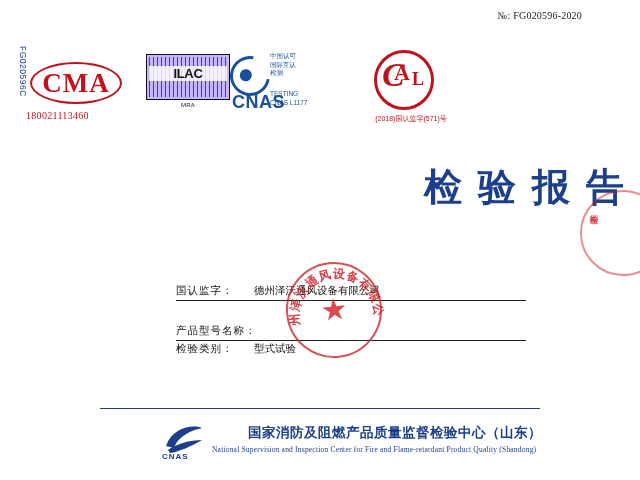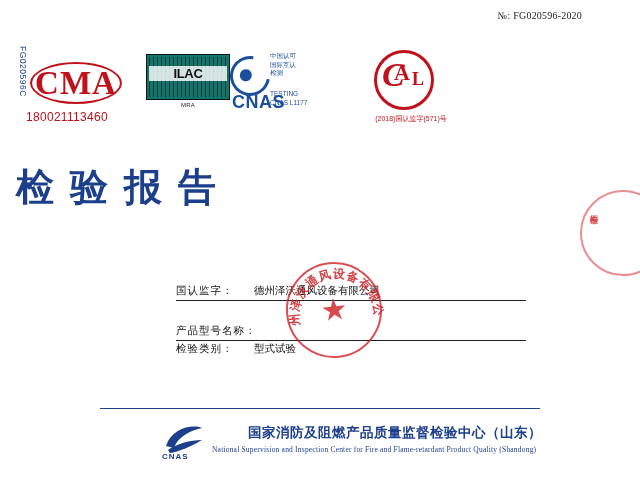--- a/index.html
+++ b/index.html
@@ -62,34 +62,34 @@
     position: absolute;
     left: 14px;
     top: 16px;
     width: 92px;
     height: 42px;
     border: 2.5px solid #c0121b;
     border-radius: 50%;
     color: #c0121b;
     font-family: "Liberation Serif", serif;
     font-weight: bold;
-    font-size: 33px;
+    font-size: 27px;
     letter-spacing: 1px;
     display: flex;
     align-items: center;
     justify-content: center;
     box-sizing: border-box;
   }
   .cma-num {
     position: absolute;
     left: 10px;
     top: 64px;
-    font-size: 12px;
+    font-size: 10px;
     color: #c0121b;
-    font-family: Liberation Sans, sans-serif;
+    font-family: Liberation Serif, serif;
     letter-spacing: 0.3px;
     white-space: nowrap;
   }
 
   
   .ilac-wrap {
     position: absolute;
     left: 130px;
     top: 14px;
     width: 84px;
@@ -99,21 +99,21 @@
     position: absolute;
     left: 0;
     top: 0;
     width: 84px;
     height: 46px;
     border: 1.6px solid #111;
     box-sizing: border-box;
     display: flex;
     align-items: center;
     justify-content: center;
-    background: #0f766e;
+    background: #c4b5fd;
   }
   .ilac-inner {
     position: relative;
     width: 78px;
     height: 40px;
     overflow: hidden;
   }
   .ilac-lines {
     position: absolute;
     inset: 0;
@@ -265,21 +265,21 @@
     font-family: "Liberation Sans", sans-serif;
     white-space: nowrap;
   }
 
   
   .title-cn {
     position: absolute;
     top: 162px;
     left: 0;
     width: 640px;
-    text-align: left;
+    text-align: right;
     font-family: "DejaVu Serif", serif;
     font-weight: bold;
     font-size: 38px;
     letter-spacing: 16px;
     color: #1b3f8b;
     text-indent: 16px;
   }
   .title-en {
     position: absolute;
     top: 212px;

